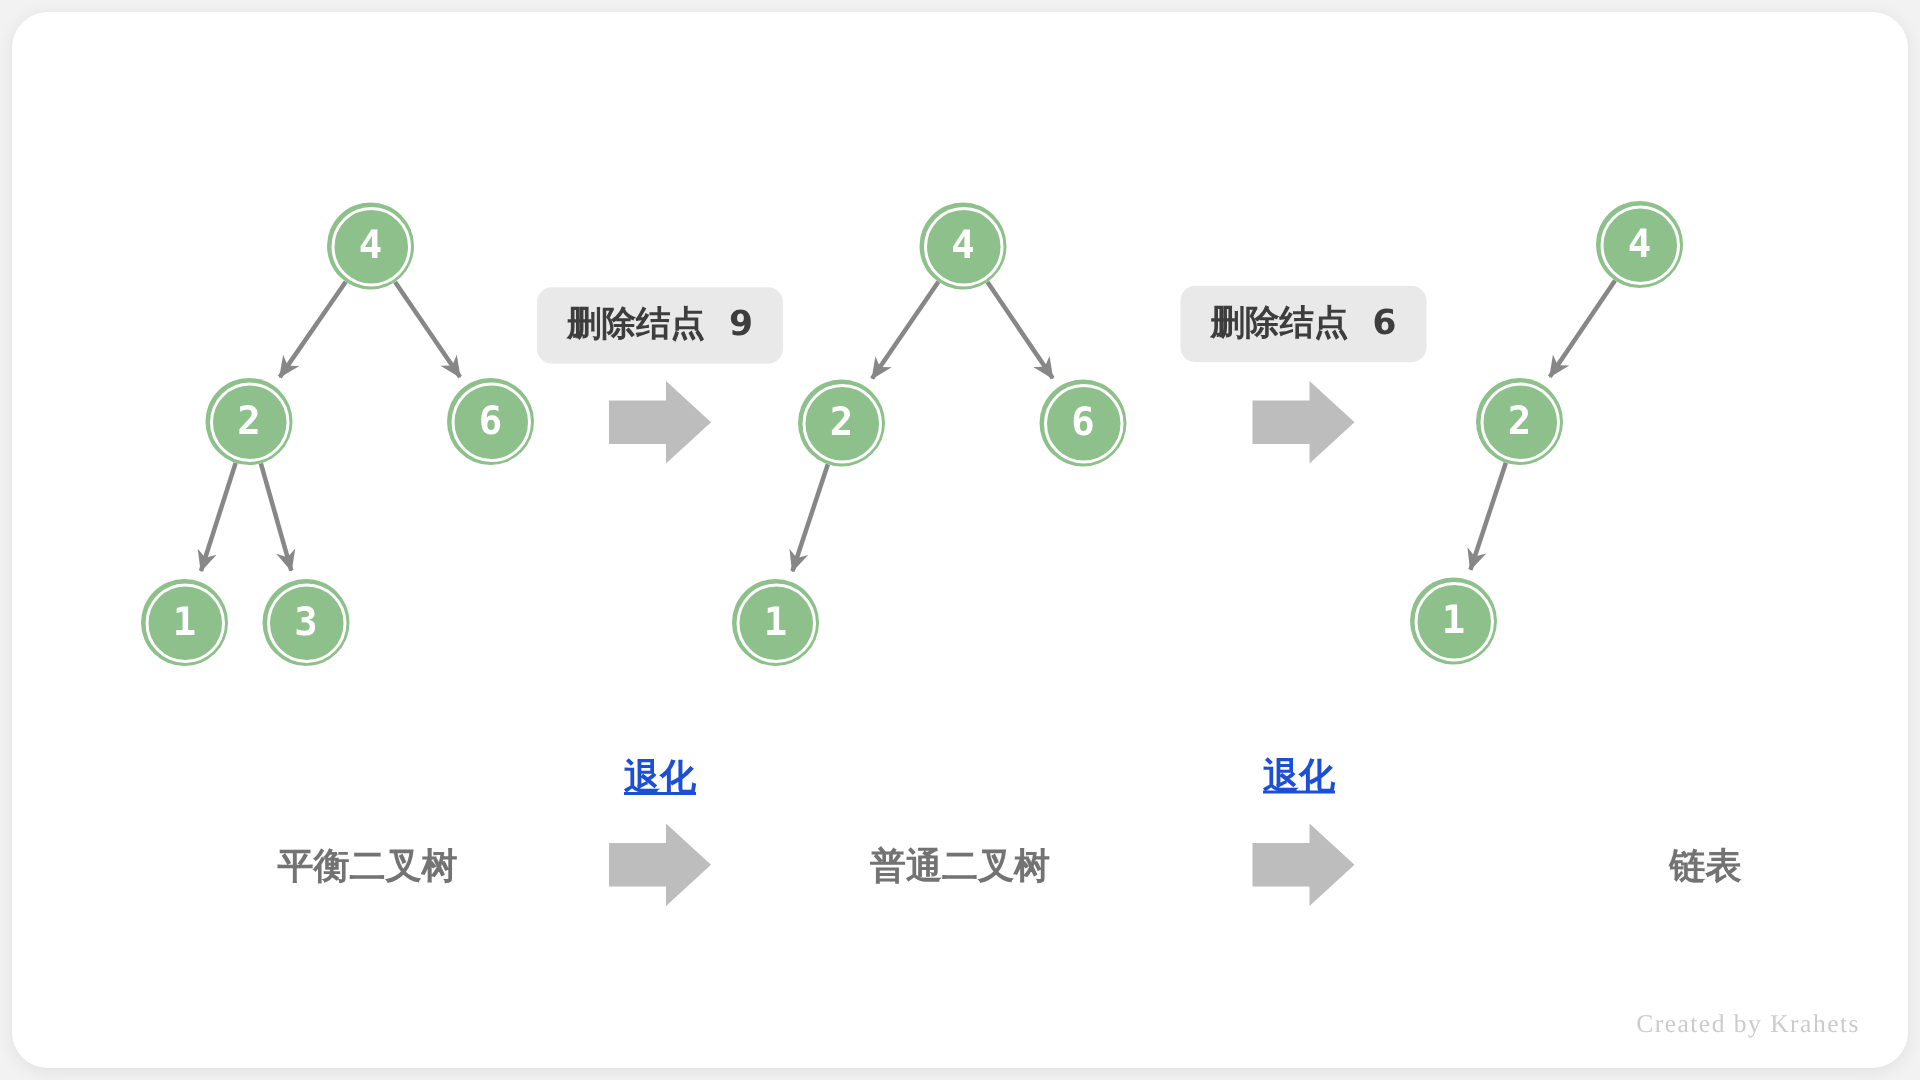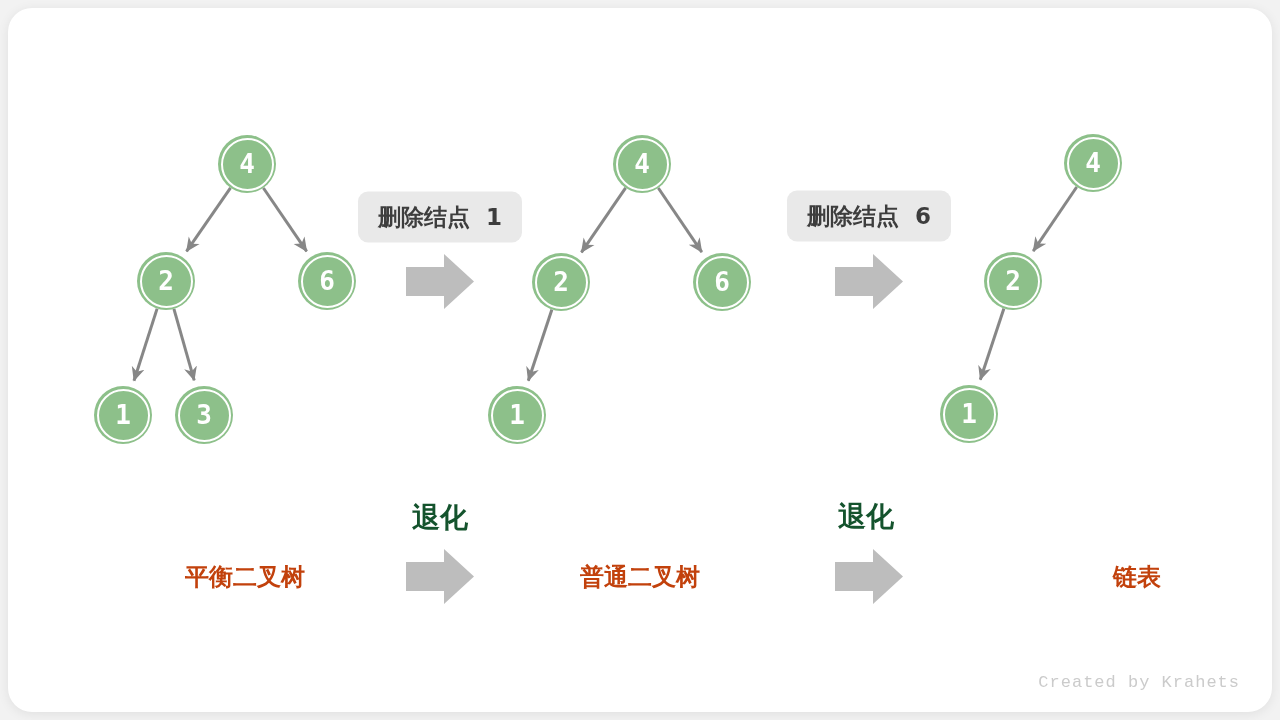--- a/index.html
+++ b/index.html
@@ -33,30 +33,30 @@
     position:relative; z-index:1;
   }
   .step-box {
     position:absolute; transform:translate(-50%,-50%);
     background:#e9e9e9; color:#3d3d3d;
     font-weight:700; font-size:23px; line-height:1;
     padding:14px 20px; border-radius:10px; white-space:pre;
   }
   .degrade-label {
     position:absolute; transform:translate(-50%,-50%);
-    color:#14532d; font-weight:700; font-size:28px; white-space:nowrap;
+    color:#1d4ed8; font-weight:700; font-size:24px; white-space:nowrap;text-decoration:underline;
   }
   .tree-label {
     position:absolute; transform:translate(-50%,-50%);
-    color:#c2410c; font-weight:700; font-size:24px; white-space:nowrap;
+    color:#737373; font-weight:700; font-size:24px; white-space:nowrap;
   }
   .watermark {
     position:absolute; right:40px; top:673px;
     color:#cbcbcb; font-size:17px; letter-spacing:1px;
-    font-family:Liberation Mono, monospace;
+    font-family:Liberation Serif, serif;
     white-space:nowrap;
   }
 </style>
 </head>
 <body>
 
 <div class="card"></div>
 
 <svg class="overlay" viewBox="0 0 1280 720" xmlns="http://www.w3.org/2000/svg">
   <defs>
@@ -123,21 +123,21 @@
 <div class="node" style="left:1093px; top:163px;">
   <span class="num">4</span>
 </div>
 <div class="node" style="left:1013px; top:281px;">
   <span class="num">2</span>
 </div>
 <div class="node" style="left:969px; top:414px;">
   <span class="num">1</span>
 </div>
 
-<div class="step-box" style="left:440px; top:217px;">删除结点  1</div>
+<div class="step-box" style="left:440px; top:217px;">删除结点  9</div>
 <div class="step-box" style="left:869px; top:216px;text-align:center;">删除结点  6</div>
 
 <div class="degrade-label" style="left:440px; top:518px;">退化</div>
 <div class="degrade-label" style="left:866px; top:517px;">退化</div>
 
 <div class="tree-label" style="left:245px; top:577px;">平衡二叉树</div>
 <div class="tree-label" style="left:640px; top:577px;">普通二叉树</div>
 <div class="tree-label" style="left:1137px; top:577px;">链表</div>
 
 <div class="watermark">Created by Krahets</div>

